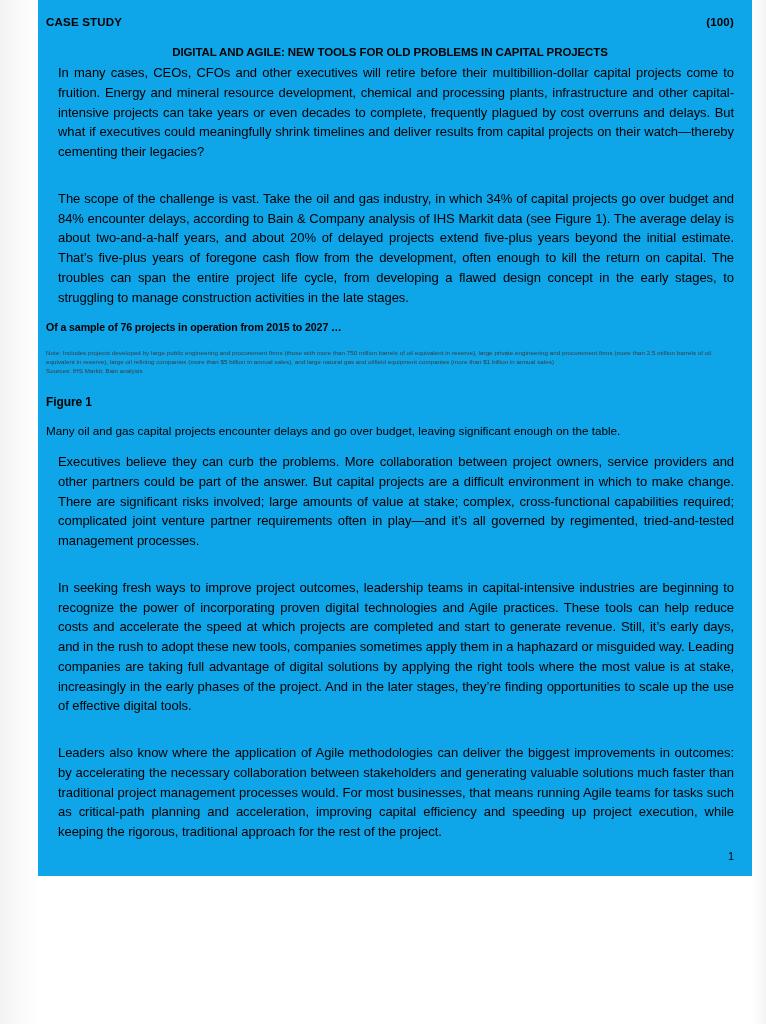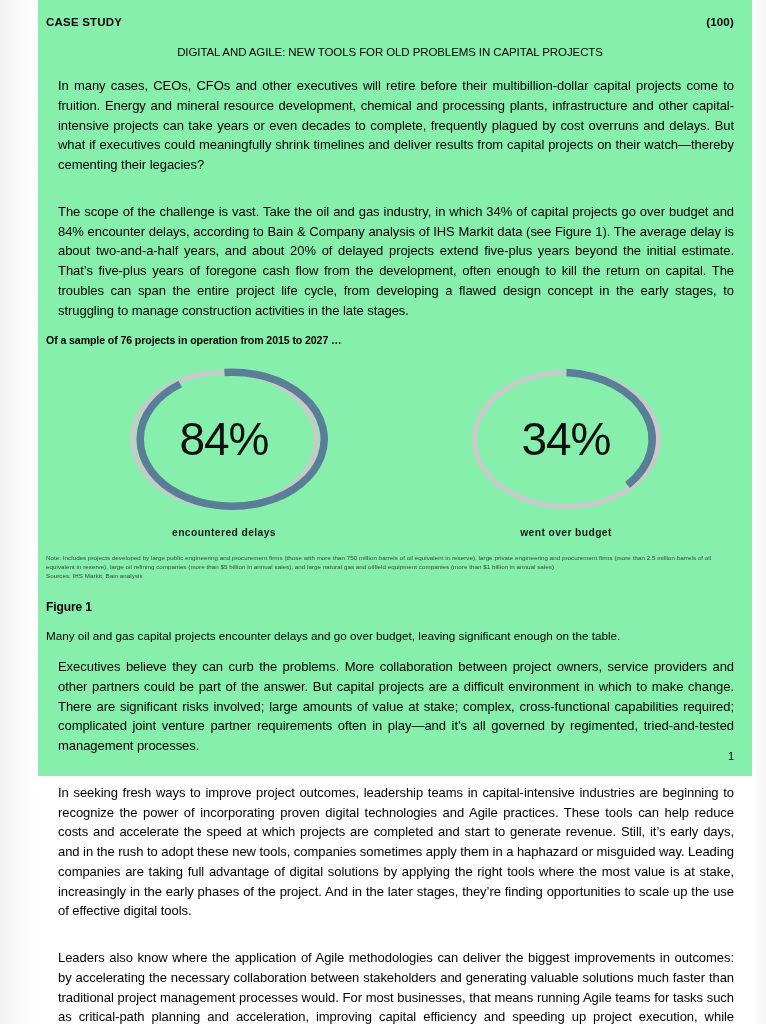--- a/index.html
+++ b/index.html
@@ -12,22 +12,22 @@
     width: 766px;
     height: 1024px;
     overflow: hidden;
     font-family: "Liberation Sans", sans-serif;
     color: #000000;
     position: relative;
   }
   .page {
     position: relative;
     width: 766px;
-    height: 776px;
-    background: #86efac;
+    height: 876px;
+    background: #0ea5e9;
     box-sizing: border-box;
   }
   
   .edge-shade-left {
     position: absolute;
     left: 0; top: 0;
     width: 38px; height: 1024px;
     background: linear-gradient(to right, #f2f2f2 0%, #fafafa 55%, #ffffff 100%);
     pointer-events: none;
   }
@@ -48,24 +48,24 @@
     display: flex;
     justify-content: space-between;
     align-items: baseline;
     font-weight: bold;
     font-size: 11.5px;
     letter-spacing: 0.2px;
     margin-bottom: 18px;
   }
   .doc-title {
     text-align: center;
-    font-weight: normal;
+    font-weight: bold;
     font-size: 11.5px;
     letter-spacing: -0.1px;
-    margin-bottom: 18px;
+    margin-bottom: 5px;
   }
 
   p.body-text {
     font-size: 13px;
     line-height: 1.52;
     text-align: justify;
     margin: 0 0 14px 12px;
     letter-spacing: -0.05px;
   }
   .spacer-para { height: 13px; }
@@ -160,49 +160,20 @@
     </div>
 
     <div class="doc-title">DIGITAL AND AGILE: NEW TOOLS FOR OLD PROBLEMS IN CAPITAL PROJECTS</div>
 
     <p class="body-text">In many cases, CEOs, CFOs and other executives will retire before their multibillion-dollar capital projects come to fruition. Energy and mineral resource development, chemical and processing plants, infrastructure and other capital-intensive projects can take years or even decades to complete, frequently plagued by cost overruns and delays. But what if executives could meaningfully shrink timelines and deliver results from capital projects on their watch—thereby cementing their legacies?</p>
     <div class="spacer-para"></div>
     <p class="body-text">The scope of the challenge is vast. Take the oil and gas industry, in which 34% of capital projects go over budget and 84% encounter delays, according to Bain &amp; Company analysis of IHS Markit data (see Figure 1). The average delay is about two-and-a-half years, and about 20% of delayed projects extend five-plus years beyond the initial estimate. That’s five-plus years of foregone cash flow from the development, often enough to kill the return on capital. The troubles can span the entire project life cycle, from developing a flawed design concept in the early stages, to struggling to manage construction activities in the late stages.</p>
 
     <p class="figure-intro">Of a sample of 76 projects in operation from 2015 to 2027 …</p>
 
-    <div class="charts-row">
-
-      <div class="chart-cell">
-        <div class="donut-wrap">
-          <svg width="215" height="155" viewBox="0 0 215 155">
-            <ellipse cx="107.5" cy="77.5" rx="92" ry="67" fill="none" stroke="#c9c9c9" stroke-width="5"></ellipse>
-
-            <path d="M 107.5 10.5
-                     A 92 67 0 1 1 63.2 22.0" fill="none" stroke="#5a7e97" stroke-width="7.5" stroke-linecap="butt"></path>
-          </svg>
-          <div class="donut-value">84%</div>
-        </div>
-        <div class="donut-caption">encountered delays</div>
-      </div>
-
-      <div class="chart-cell second">
-        <div class="donut-wrap">
-          <svg width="215" height="155" viewBox="0 0 215 155">
-            <ellipse cx="107.5" cy="77.5" rx="92" ry="67" fill="none" stroke="#c9c9c9" stroke-width="5"></ellipse>
-
-            <path d="M 107.5 10.5
-                     A 92 67 0 0 1 168.5 123.0" fill="none" stroke="#5a7e97" stroke-width="7.5" stroke-linecap="butt"></path>
-          </svg>
-          <div class="donut-value">34%</div>
-        </div>
-        <div class="donut-caption">went over budget</div>
-      </div>
-
-    </div>
 
     <div class="note">
       <span>Note: Includes projects developed by large public engineering and procurement firms (those with more than 750 million barrels of oil equivalent in reserve), large private engineering and procurement firms (more than 2.5 million barrels of oil equivalent in reserve), large oil refining companies (more than $5 billion in annual sales), and large natural gas and oilfield equipment companies (more than $1 billion in annual sales)</span>
       <span class="src">Sources: IHS Markit; Bain analysis</span>
     </div>
 
     <div class="figure-label">Figure 1</div>
 
     <div class="figure-caption">Many oil and gas capital projects encounter delays and go over budget, leaving significant enough on the table.</div>
 

